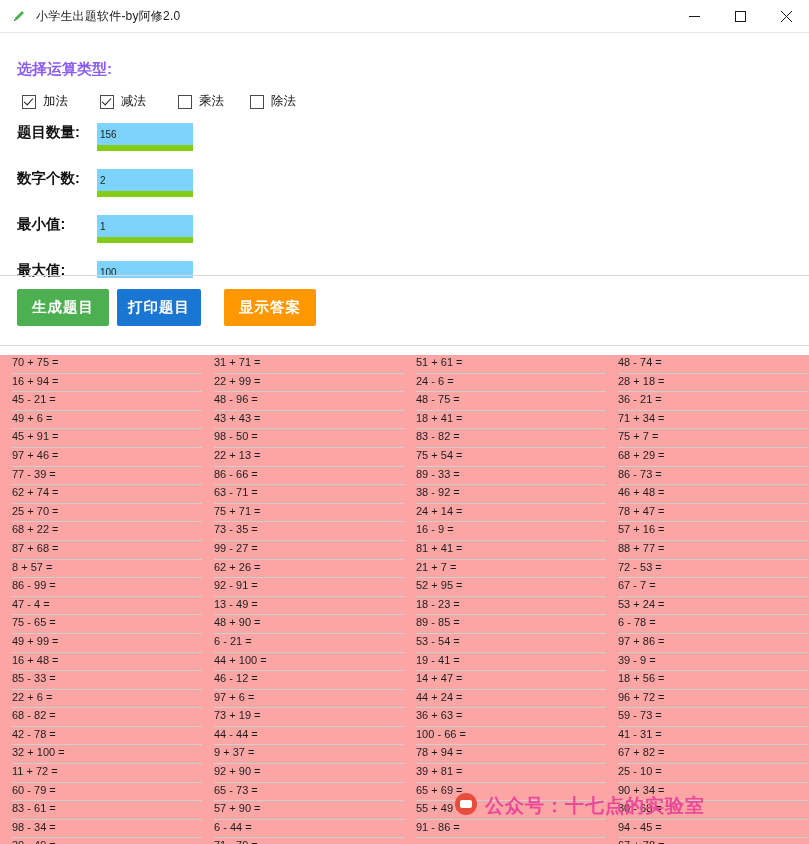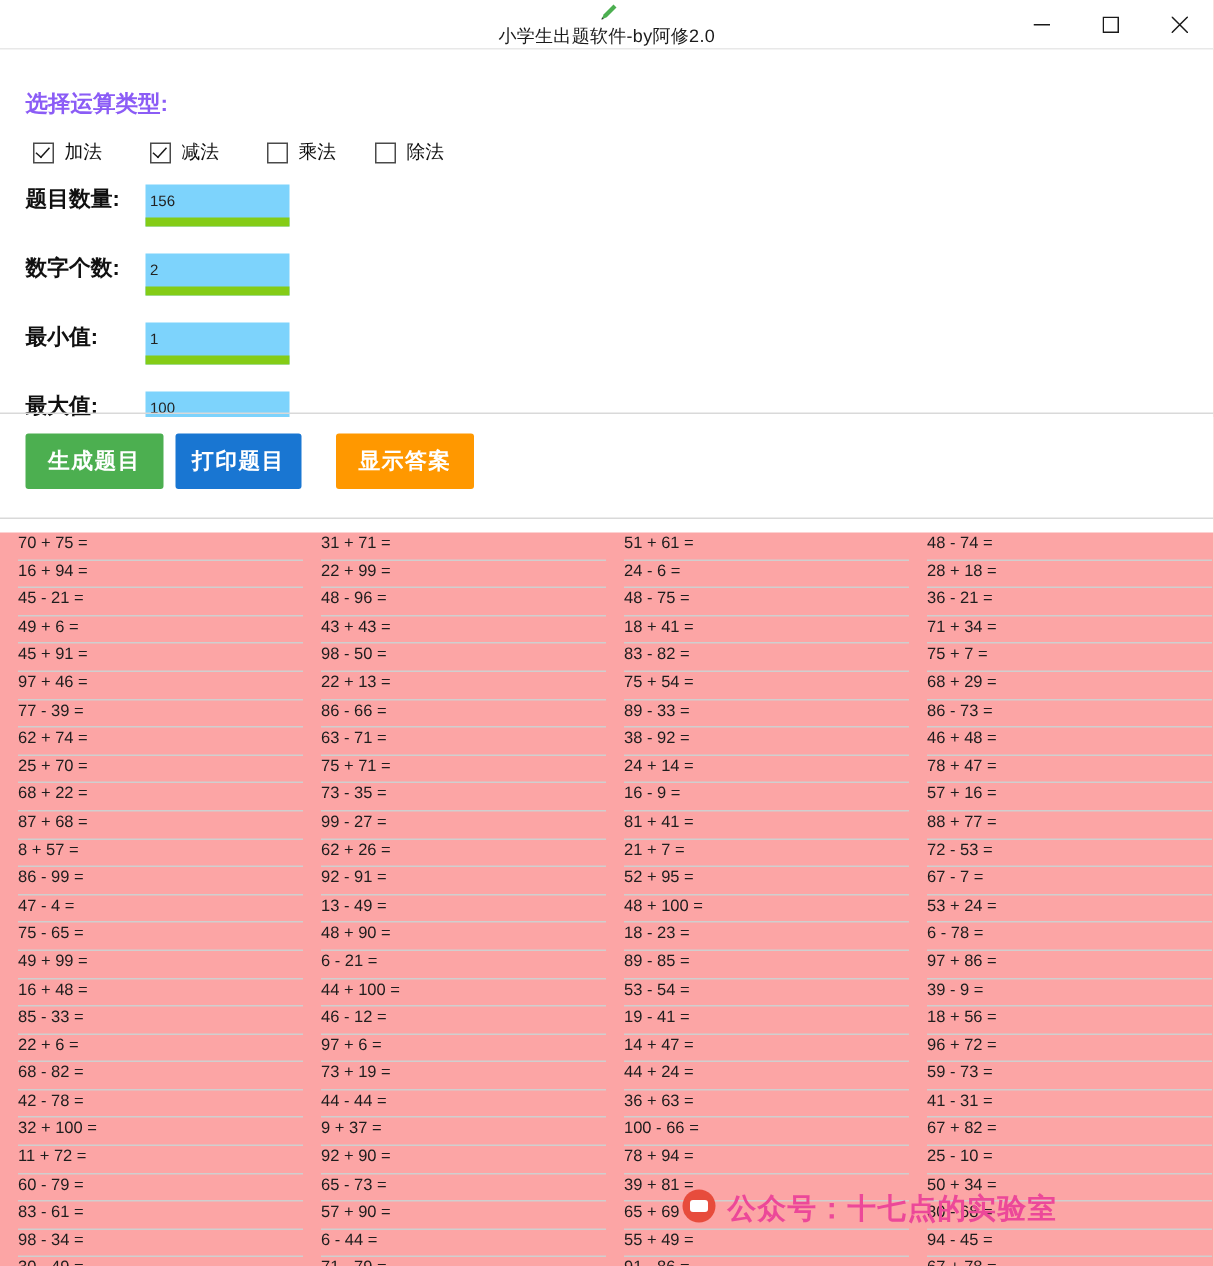--- a/index.html
+++ b/index.html
@@ -15,21 +15,20 @@
     position: relative;
   }
   
   .titlebar {
     height: 32px;
     background: #ffffff;
     border-bottom: 1px solid #e8e8e8;
     display: flex;
     align-items: center;
     position: relative;
-    flex-direction: column;
   }
   .title-icon {
     width: 16px;
     height: 16px;
     margin-left: 11px;
     margin-right: 9px;
     position: relative;
   }
   .title-icon svg { display: block; }
   .title-text {
@@ -376,21 +375,20 @@
         <div class="prob">18 + 41 =</div>
         <div class="prob">83 - 82 =</div>
         <div class="prob">75 + 54 =</div>
         <div class="prob">89 - 33 =</div>
         <div class="prob">38 - 92 =</div>
         <div class="prob">24 + 14 =</div>
         <div class="prob">16 - 9 =</div>
         <div class="prob">81 + 41 =</div>
         <div class="prob">21 + 7 =</div>
         <div class="prob">52 + 95 =</div>
-        <div class="prob">48 + 100 =</div>
         <div class="prob">18 - 23 =</div>
         <div class="prob">89 - 85 =</div>
         <div class="prob">53 - 54 =</div>
         <div class="prob">19 - 41 =</div>
         <div class="prob">14 + 47 =</div>
         <div class="prob">44 + 24 =</div>
         <div class="prob">36 + 63 =</div>
         <div class="prob">100 - 66 =</div>
         <div class="prob">78 + 94 =</div>
         <div class="prob">39 + 81 =</div>
@@ -415,21 +413,21 @@
         <div class="prob">53 + 24 =</div>
         <div class="prob">6 - 78 =</div>
         <div class="prob">97 + 86 =</div>
         <div class="prob">39 - 9 =</div>
         <div class="prob">18 + 56 =</div>
         <div class="prob">96 + 72 =</div>
         <div class="prob">59 - 73 =</div>
         <div class="prob">41 - 31 =</div>
         <div class="prob">67 + 82 =</div>
         <div class="prob">25 - 10 =</div>
-        <div class="prob">50 + 34 =</div>
+        <div class="prob">90 + 34 =</div>
         <div class="prob">30 - 68 =</div>
         <div class="prob">94 - 45 =</div>
         <div class="prob">67 + 78 =</div>
       </div>
   </div>
 </div>
 
 <div class="watermark">
   <span class="wm-logo"></span>
   <span>公众号：十七点的实验室</span>

